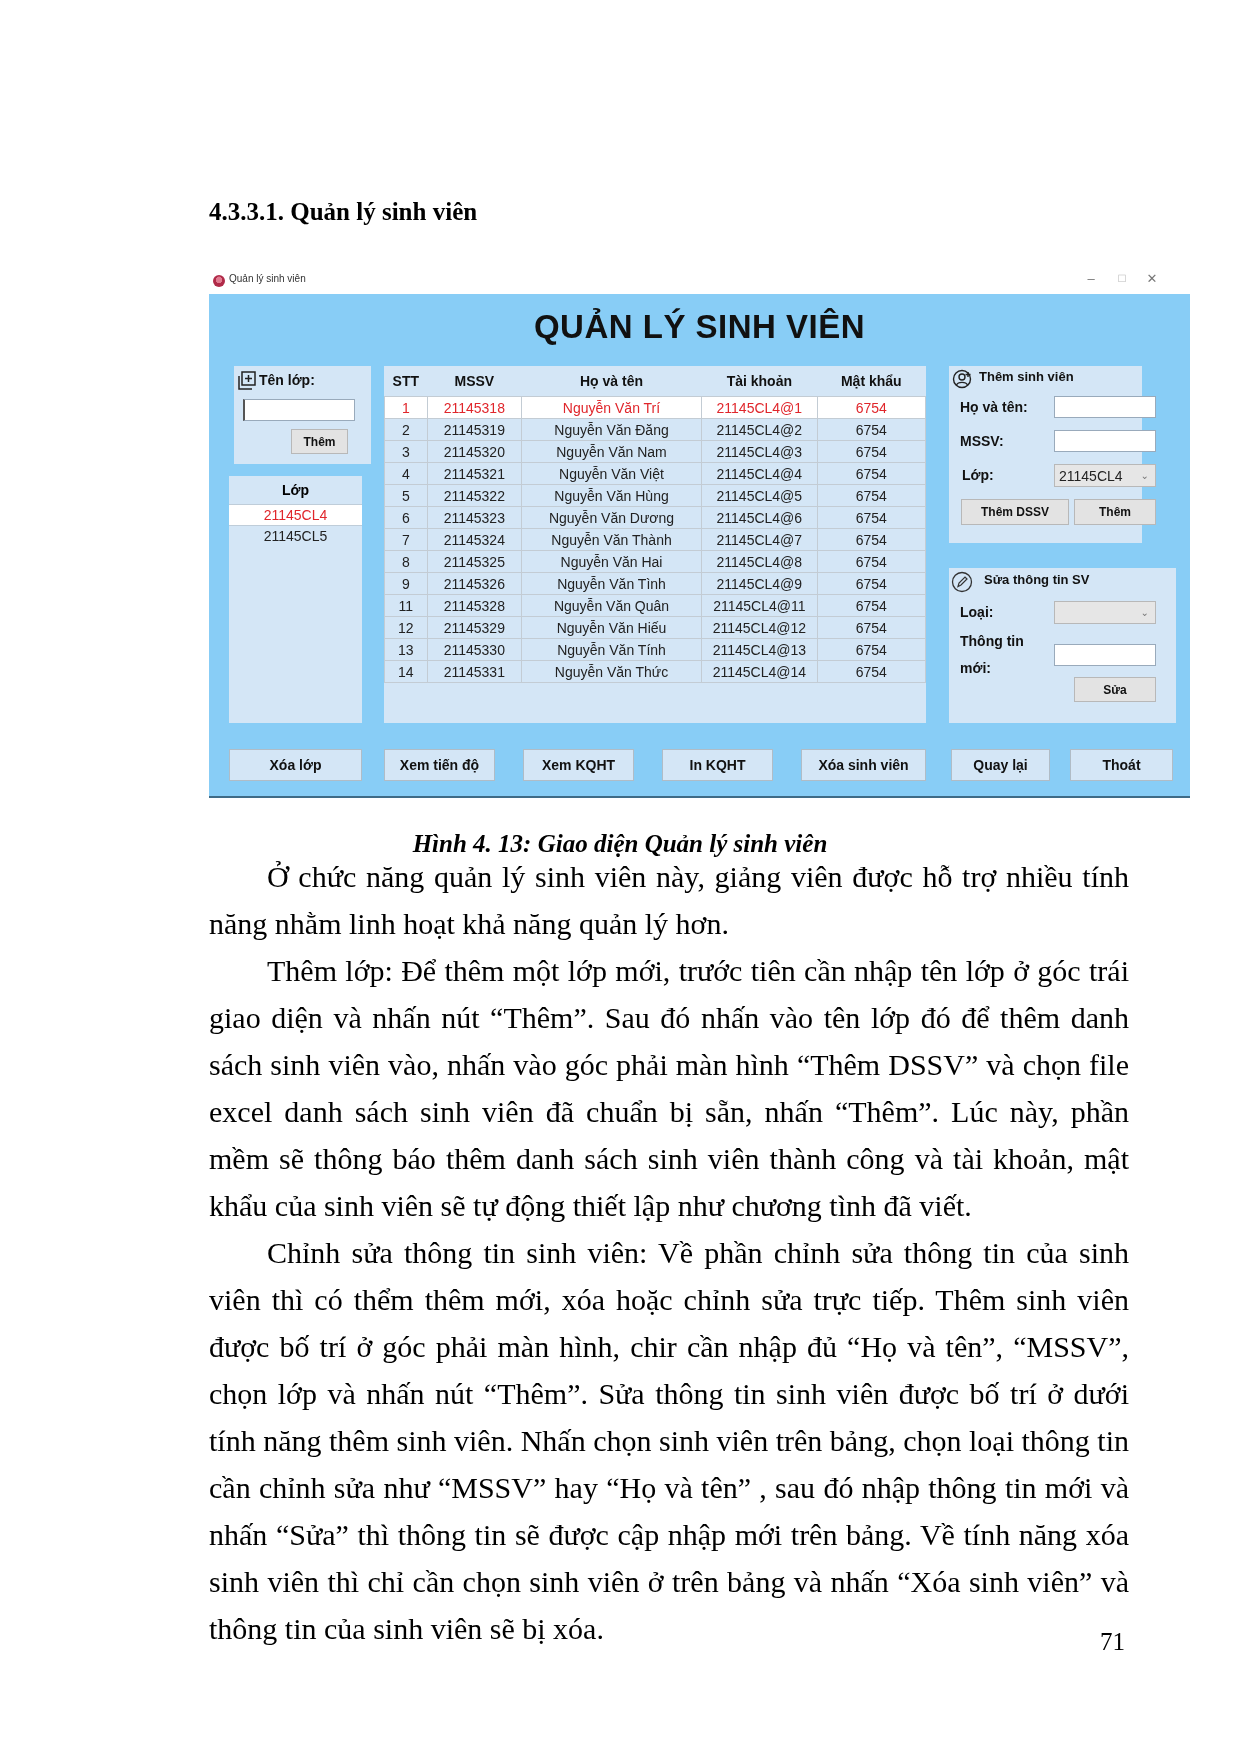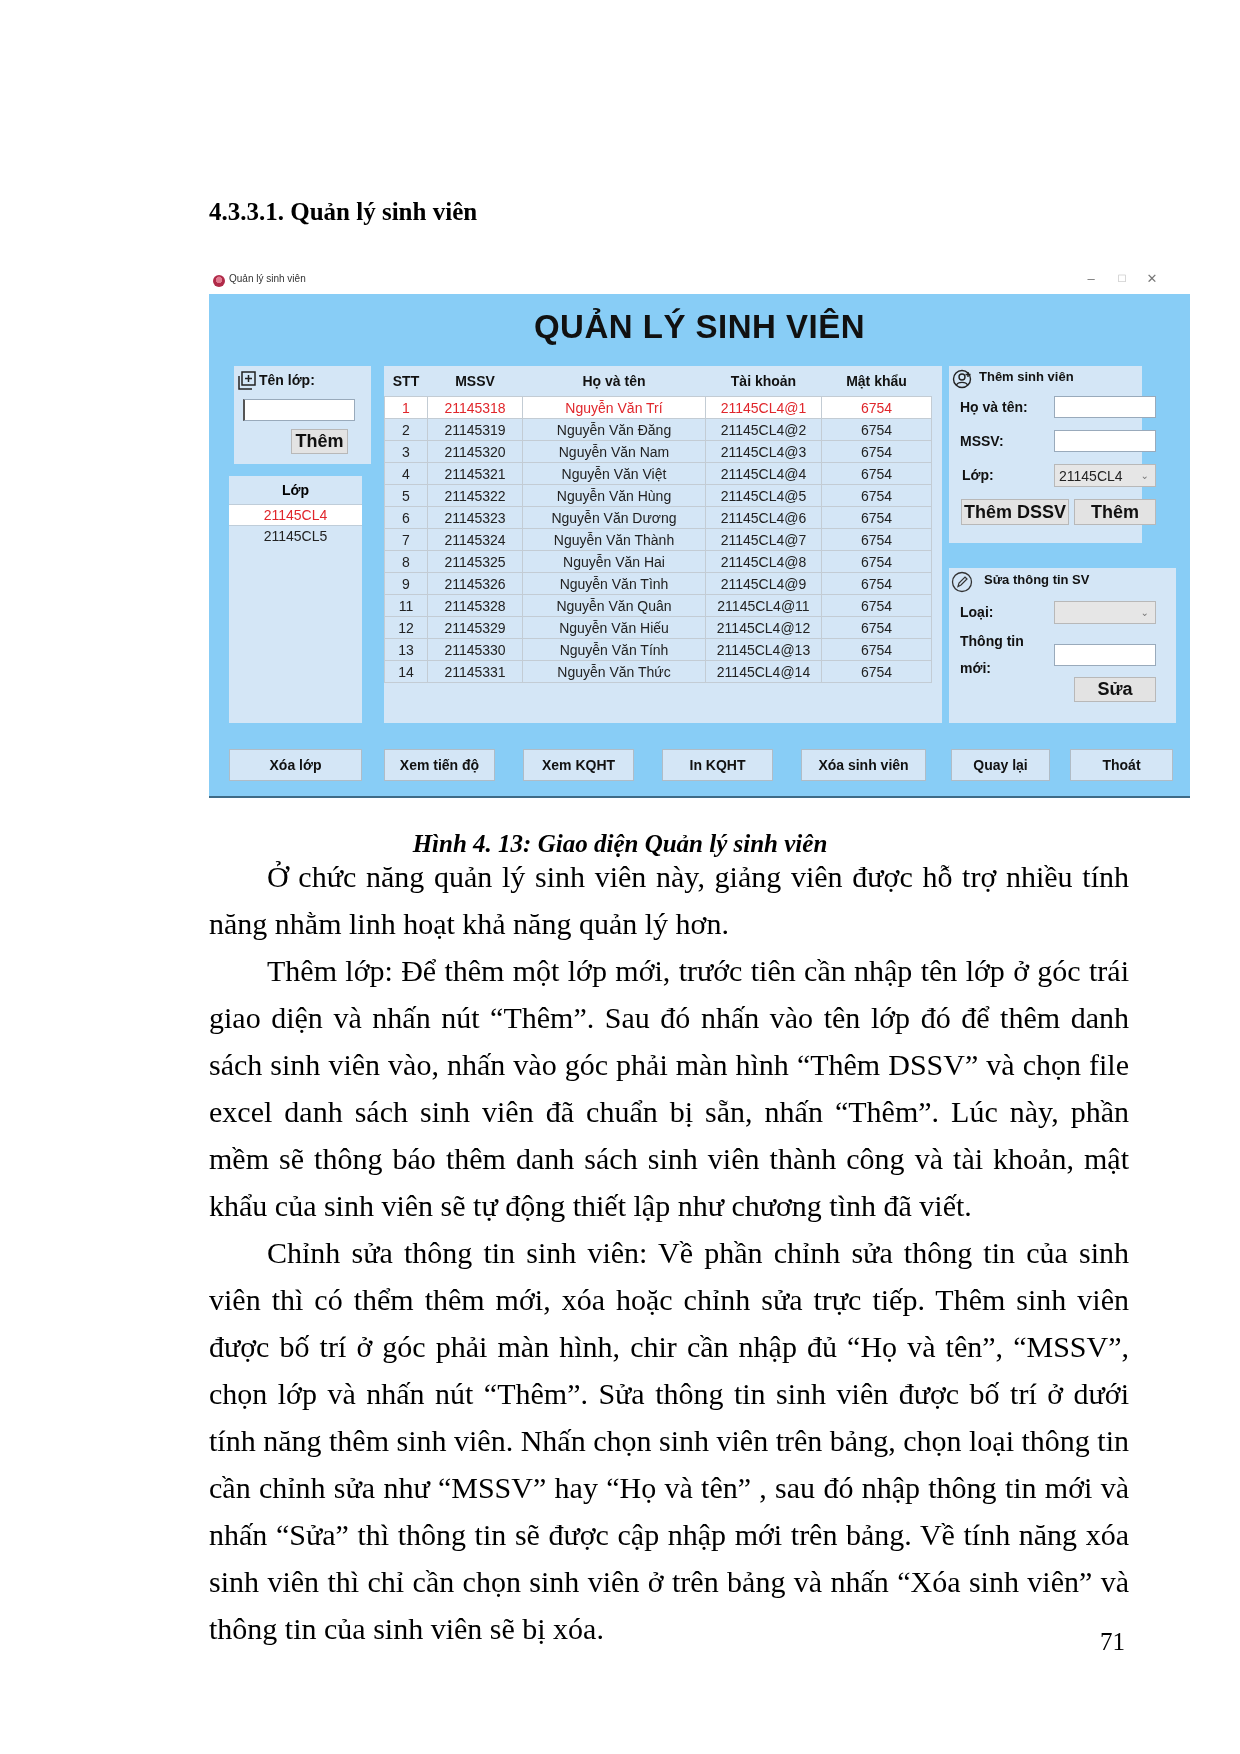--- a/index.html
+++ b/index.html
@@ -15,21 +15,21 @@
   .win-title { position:absolute; left:20px; top:5px; font-family:"Liberation Sans", sans-serif; font-size:10px; color:#333; }
   .win-ctrl { position:absolute; top:3px; font-family:"Liberation Sans", sans-serif; font-size:13px; color:#777; width:20px; text-align:center; }
   .client { position:absolute; left:0; top:26px; width:981px; height:504px; background:#88cdf6;
             border-bottom:2px solid #3f6b86; box-sizing:border-box; }
   .app-title { position:absolute; left:0; width:981px; top:14px; text-align:center;
                font-family:"Liberation Sans", sans-serif; font-weight:bold; font-size:33px; letter-spacing:0.5px; color:#111; }
   .panel { position:absolute; background:#d4e6f6; }
   .lbl { position:absolute; font-family:"Liberation Sans", sans-serif; font-weight:bold; font-size:14px; color:#111; }
   .txt { position:absolute; background:#fff; border:1px solid #9ab; box-sizing:border-box; }
   .btn { position:absolute; background:#e3e3e3; border:1px solid #b8b8b8; box-sizing:border-box;
-         font-family:"Liberation Sans", sans-serif; font-weight:bold; font-size:18px; color:#111;
+         font-family:"Liberation Sans", sans-serif; font-weight:bold; font-size:12px; color:#111;
          display:flex; align-items:center; justify-content:center; cursor:pointer; }
   .bbtn { position:absolute; background:#d4e6f6; border:1px solid #b0bcc6; box-sizing:border-box;
           font-family:"Liberation Sans", sans-serif; font-weight:bold; font-size:14px; color:#111;
           display:flex; align-items:center; justify-content:center; top:455px; height:32px; cursor:pointer; }
   .combo { position:absolute; background:#e6e6e6; border:1px solid #b8b8b8; box-sizing:border-box;
            font-family:"Liberation Sans", sans-serif; font-size:14px; color:#222; padding-left:4px;
            display:flex; align-items:center; }
   .combo .arrow { position:absolute; right:6px; top:5px; font-size:10px; color:#777; }
 
   
@@ -76,21 +76,21 @@
       <div class="txt" style="left:9px;top:33px;width:112px;height:22px;border-left:2px solid #555;"></div>
       <div class="btn" style="left:57px;top:63px;width:57px;height:25px;">Thêm</div>
     </div>
 
     <div class="panel" style="left:20px;top:182px;width:133px;height:247px;">
       <div class="cls-head">Lớp</div>
       <div class="cls-row" style="top:28px;background:#fff;color:#e0262b;">21145CL4</div>
       <div class="cls-row" style="top:49px;color:#222;">21145CL5</div>
     </div>
 
-    <div class="panel" style="left:175px;top:72px;width:542px;height:357px;padding-left:16px;">
+    <div class="panel" style="left:175px;top:72px;width:542px;height:357px;">
       <table class="grid" id="grid">
         <thead>
           <tr>
             <th style="width:41px;">STT</th>
             <th style="width:93px;">MSSV</th>
             <th style="width:181px;">Họ và tên</th>
             <th style="width:114px;">Tài khoản</th>
             <th style="width:108px;">Mật khẩu</th>
           </tr>
         </thead>

